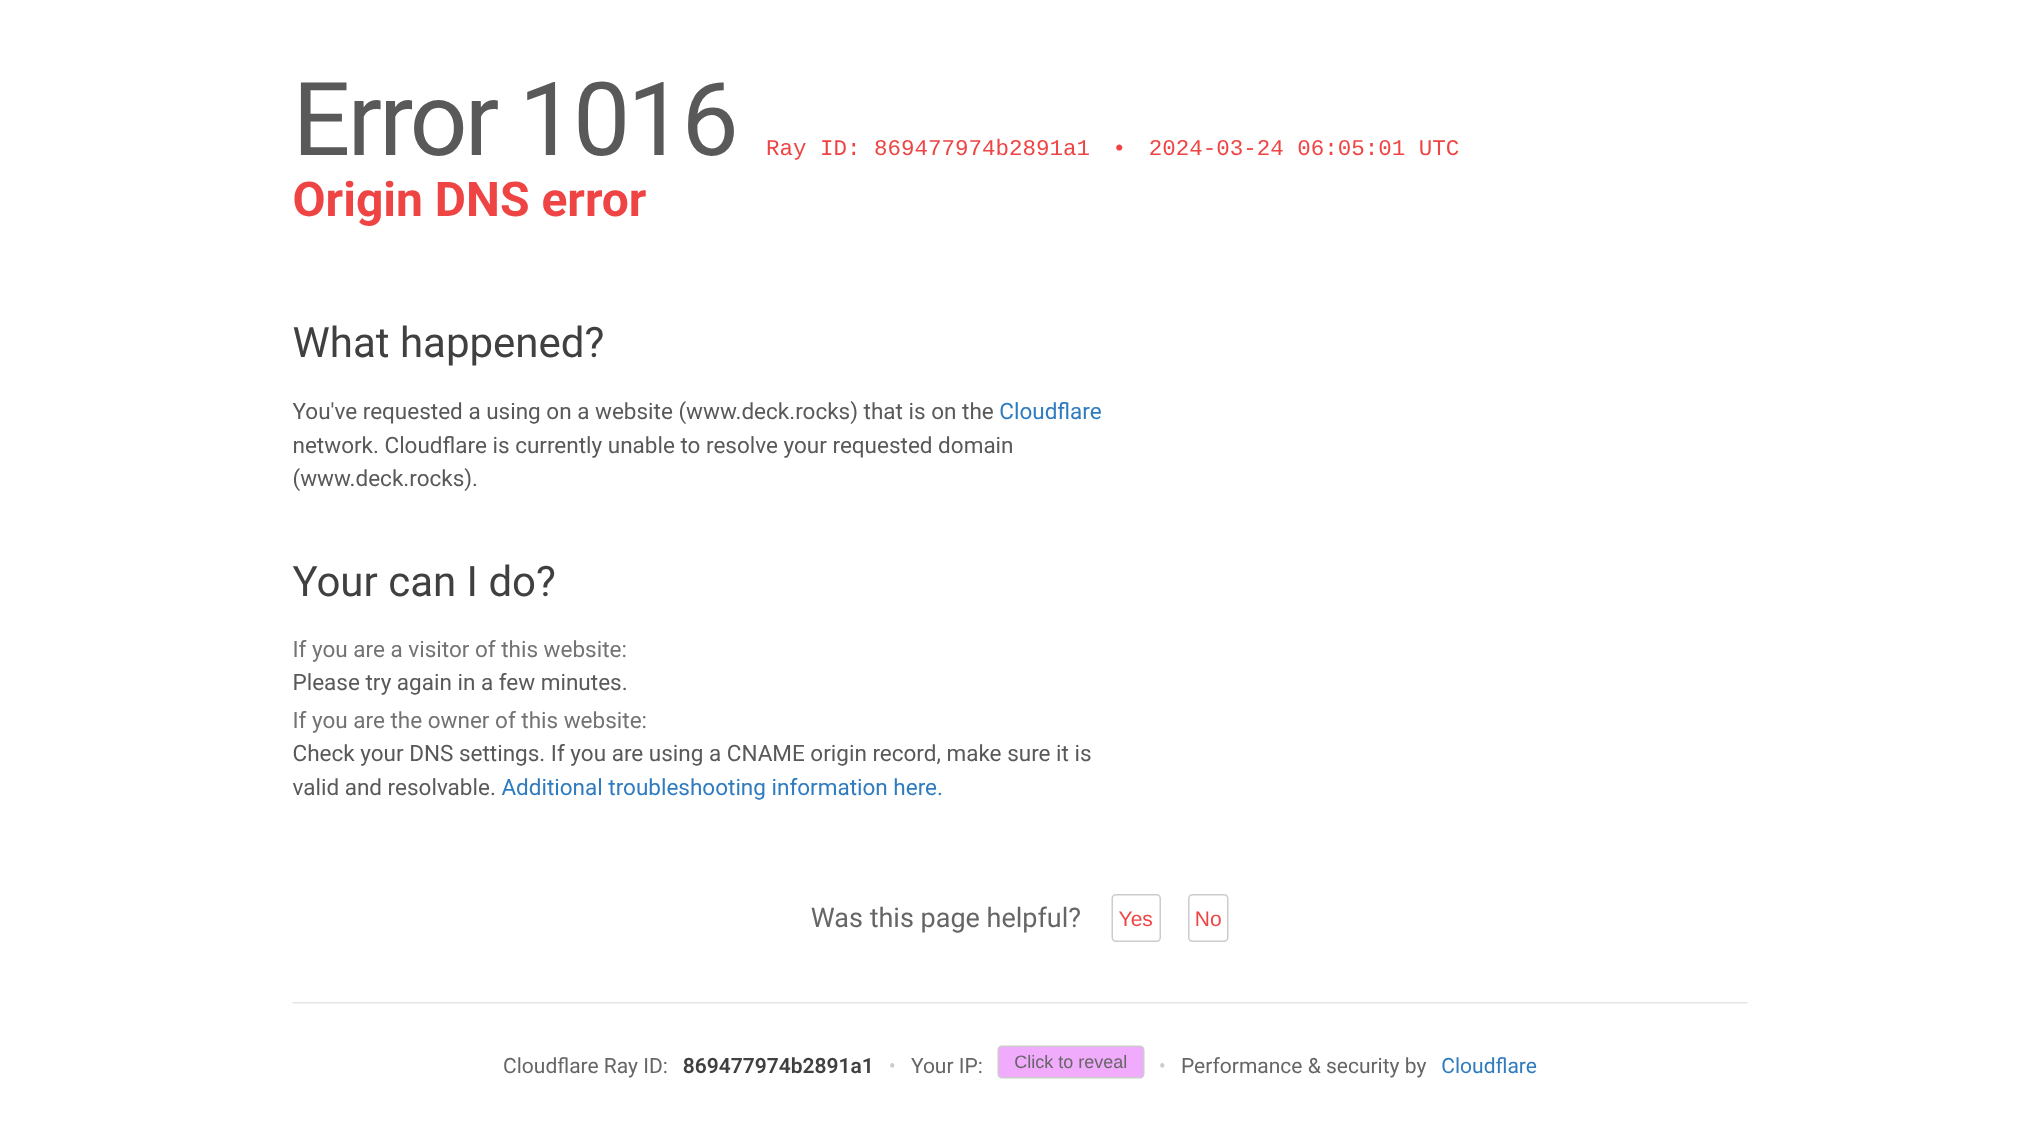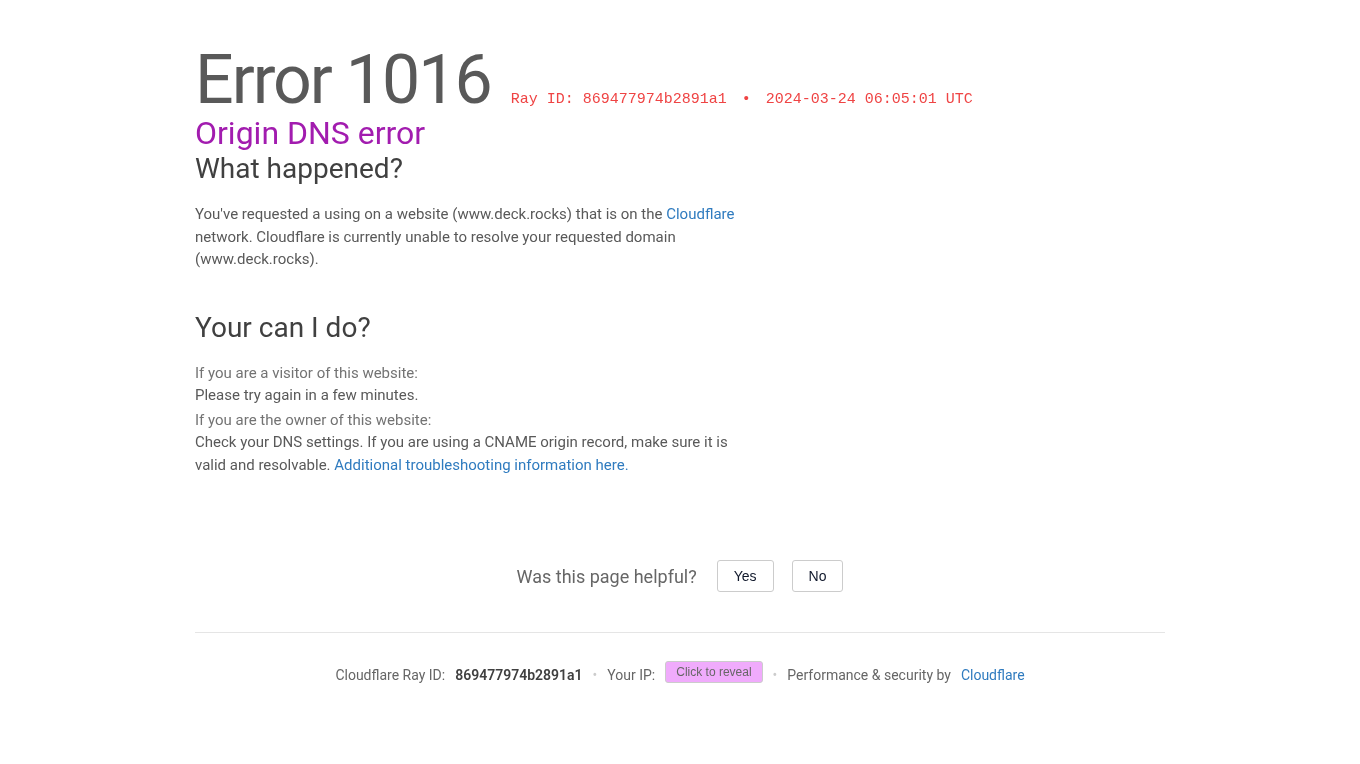--- a/index.html
+++ b/index.html
@@ -30,23 +30,24 @@
   .ray-line {
     font-family: "Courier New", monospace;
     font-size: 15px;
     color: #ef4444;
   }
   .bullet {
     margin: 0 6px;
   }
   .subtitle {
     font-size: 32px;
-    font-weight: 400;
-    color: #a21caf;
+    font-weight: 700;
+    color: #ef4444;
     margin-top: -6px;
+    margin-bottom: 60px;
   }
   h2 {
     font-size: 28px;
     font-weight: 400;
     color: #404040;
     margin-bottom: 18px;
   }
   .section {
     max-width: 560px;
     margin-bottom: 40px;
@@ -66,33 +67,33 @@
     margin-top: 2px;
   }
   .normal-line {
     margin-bottom: 2px;
   }
   .helpful-row {
     display: flex;
     align-items: center;
     justify-content: center;
     gap: 20px;
-    margin-top: 84px;
+    margin-top: 60px;
     margin-bottom: 40px;
   }
   .helpful-text {
     font-size: 18px;
     color: #666666;
   }
   .btn {
     background: #ffffff;
     border: 1px solid #cccccc;
-    color: #0f172a;
+    color: #ef4444;
     font-size: 14px;
-    padding: 7px 16px;
+    padding: 7px 4px;
     border-radius: 3px;
     cursor: pointer;
   }
   .btn-group {
     display: flex;
     gap: 18px;
   }
   hr {
     border: none;
     border-top: 1px solid #e5e5e5;

